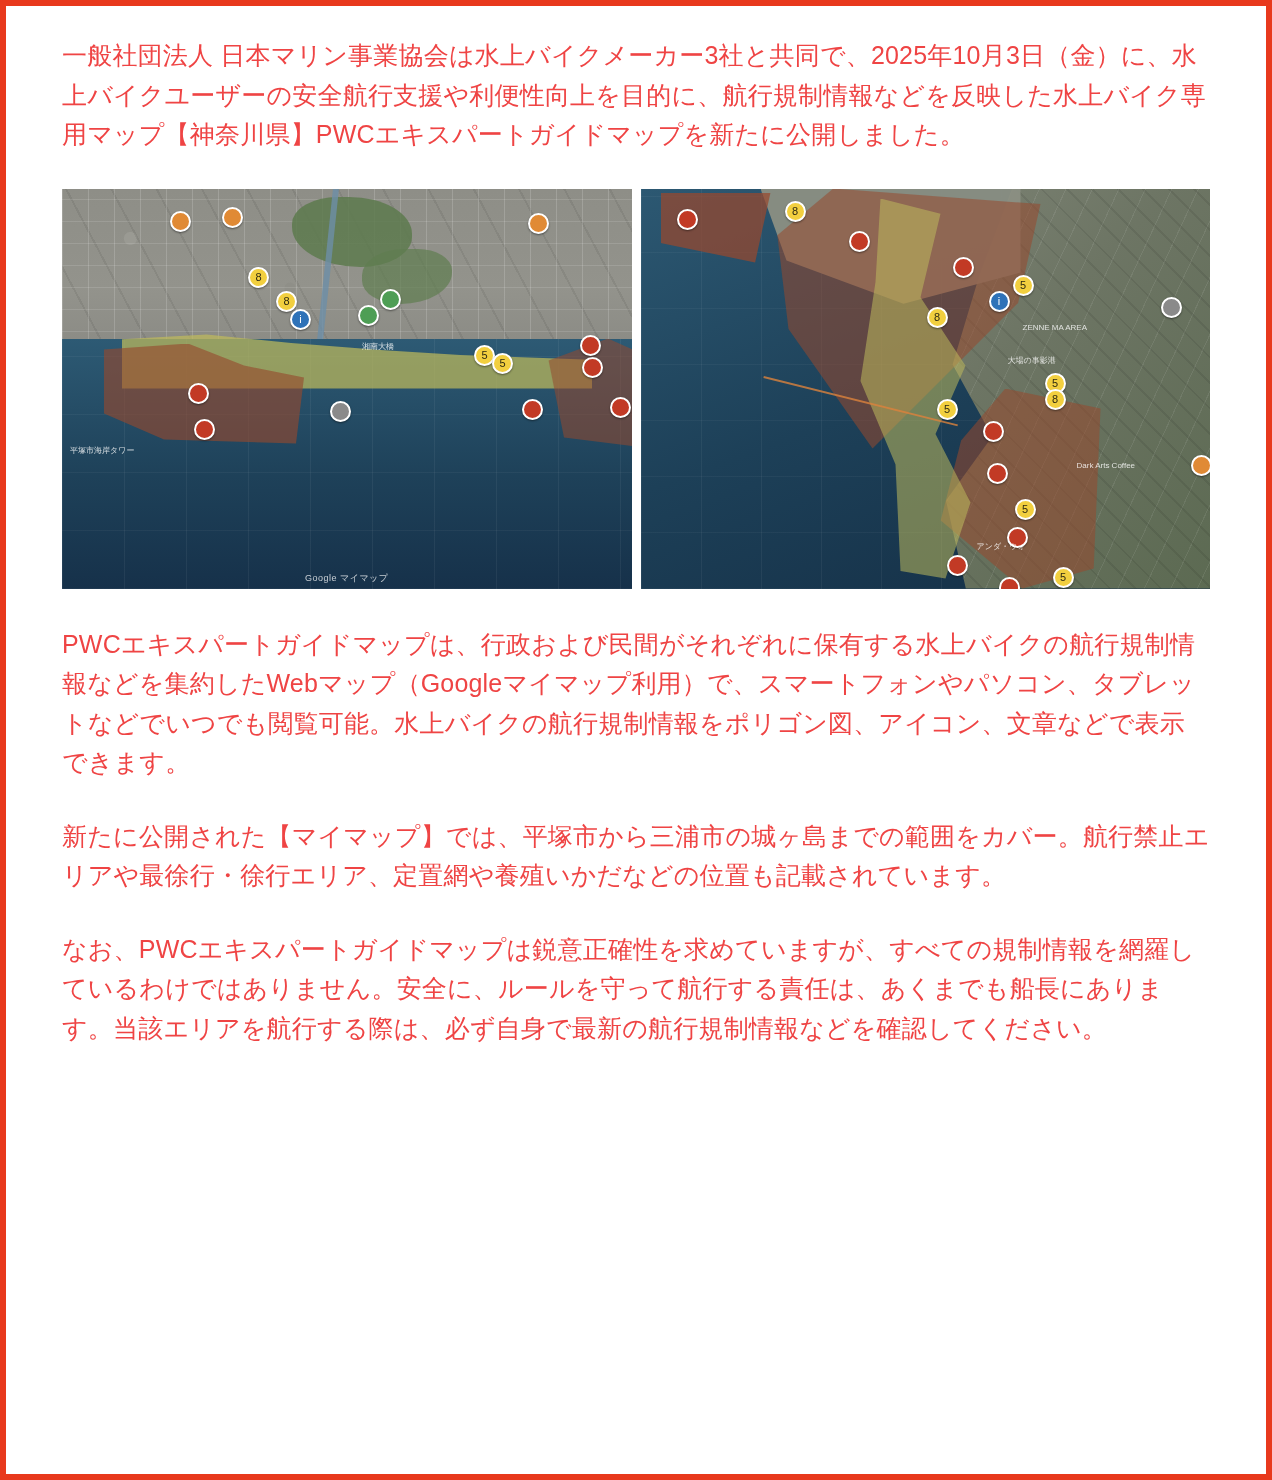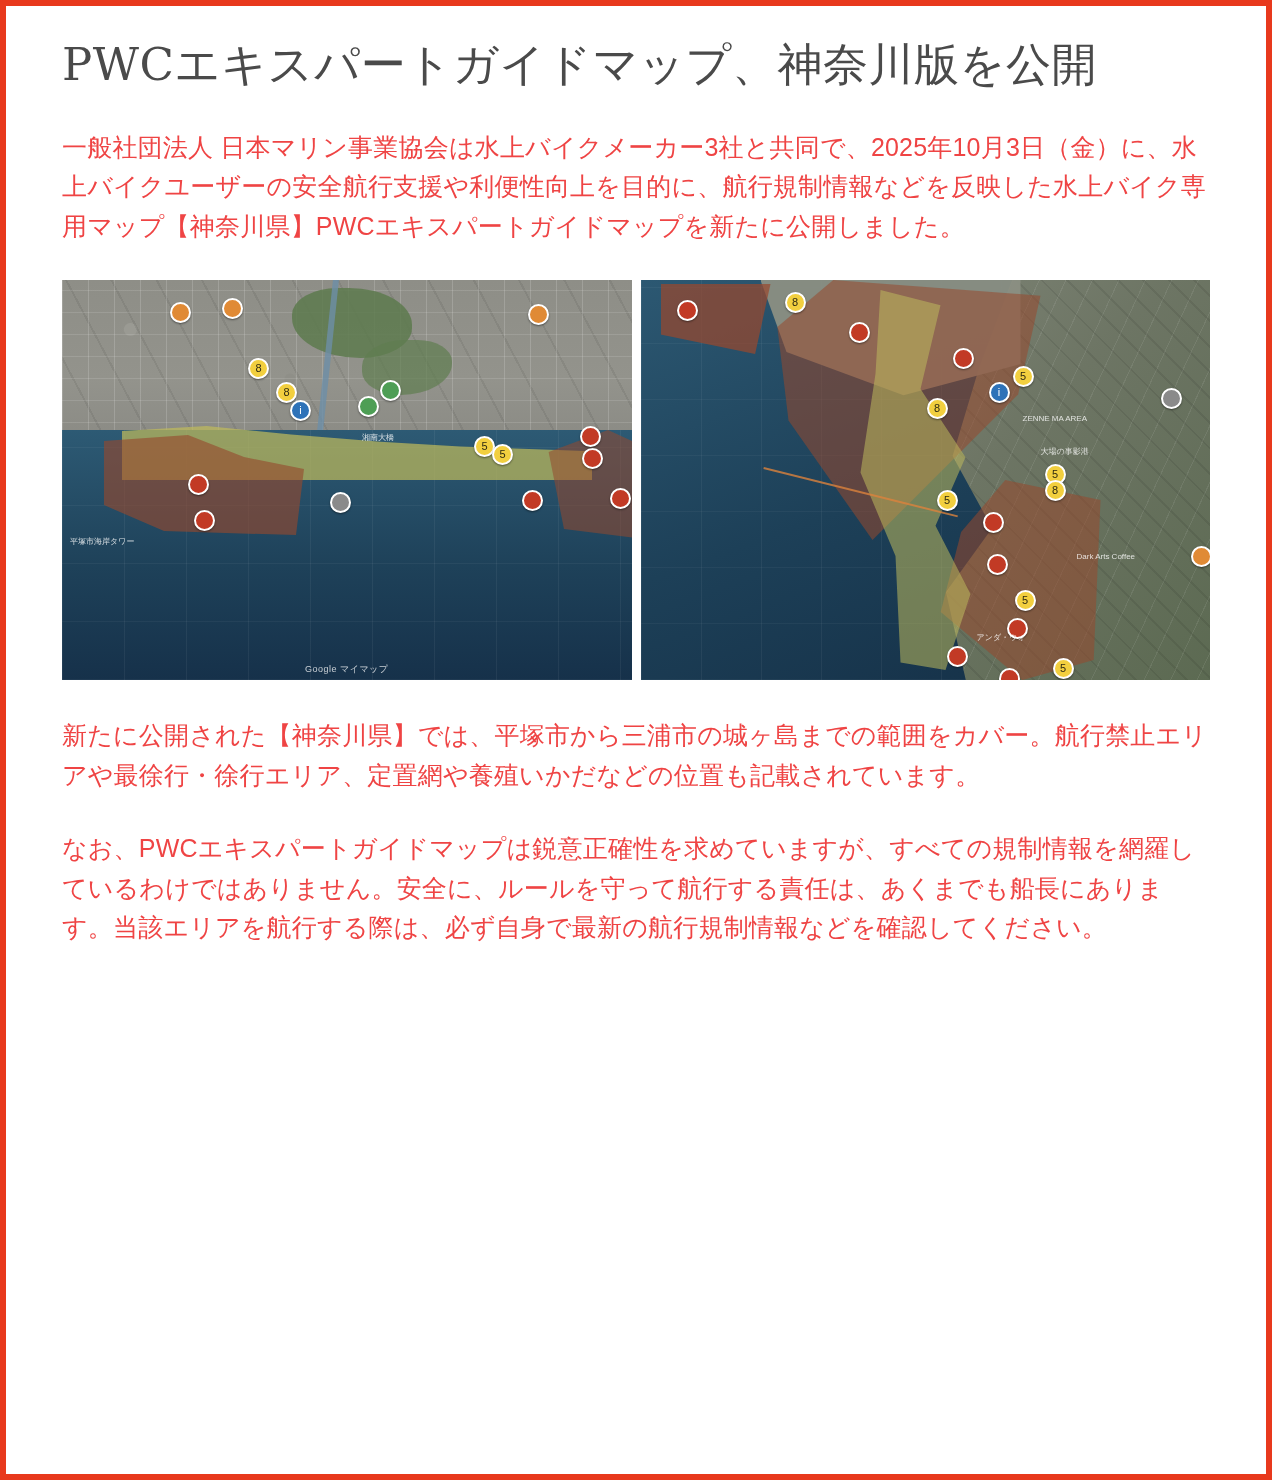--- a/index.html
+++ b/index.html
@@ -219,21 +219,20 @@
     color: rgba(255,255,255,.8);
     white-space: nowrap;
   }
 </style>
 </head>
 <body>
 
 <div class="page-frame">
   <div class="article">
 
-    <h1 class="article-title">PWCエキスパートガイドマップ、神奈川版を公開</h1>
 
     <p class="article-para">一般社団法人 日本マリン事業協会は水上バイクメーカー3社と共同で、2025年10月3日（金）に、水上バイクユーザーの安全航行支援や利便性向上を目的に、航行規制情報などを反映した水上バイク専用マップ【神奈川県】PWCエキスパートガイドマップを新たに公開しました。</p>
 
     <div class="figure">
 
       <div class="map map-a">
         <div class="land"></div>
         <div class="greenpatch"></div>
         <div class="greenpatch2"></div>
         <div class="riverline"></div>
@@ -289,24 +288,25 @@
         <div class="pin no" style="left:346px;top:274px"></div>
         <div class="pin speed5" style="left:374px;top:310px">5</div>
         <div class="pin no" style="left:366px;top:338px"></div>
         <div class="pin no" style="left:306px;top:366px"></div>
         <div class="pin no" style="left:358px;top:388px"></div>
         <div class="pin speed5" style="left:412px;top:378px">5</div>
         <div class="pin orange" style="left:550px;top:266px"></div>
         <div class="pin gray" style="left:520px;top:108px"></div>
 
         <div class="map-label" style="left:382px;top:134px">ZENNE MA AREA</div>
-        <div class="map-label" style="left:400px;top:166px">大場の事影港</div>
+        <div class="map-label" style="left:367px;top:166px">大場の事影港</div>
         <div class="map-label" style="left:436px;top:272px">Dark Arts Coffee</div>
         <div class="map-label" style="left:336px;top:352px">アンダ・ウォ</div>
       </div>
 
     </div>
 
-    <p class="article-para">新たに公開された【神奈川県】では、平塚市から三浦市の城ヶ島までの範囲をカバー。航行禁止エリアや最徐行・徐行エリア、定置網や養殖いかだなどの位置も記載されています。</p>
+    <p class="article-para">PWCエキスパートガイドマップは、行政および民間がそれぞれに保有する水上バイクの航行規制情報などを集約したWebマップ（Googleマイマップ利用）で、スマートフォンやパソコン、タブレットなどでいつでも閲覧可能。水上バイクの航行規制情報をポリゴン図、アイコン、文章などで表示できます。</p>
+    <p class="article-para">新たに公開された【マイマップ】では、平塚市から三浦市の城ヶ島までの範囲をカバー。航行禁止エリアや最徐行・徐行エリア、定置網や養殖いかだなどの位置も記載されています。</p>
     <p class="article-para">なお、PWCエキスパートガイドマップは鋭意正確性を求めていますが、すべての規制情報を網羅しているわけではありません。安全に、ルールを守って航行する責任は、あくまでも船長にあります。当該エリアを航行する際は、必ず自身で最新の航行規制情報などを確認してください。</p>
 
   </div>
 </div>
 
 </body></html>

